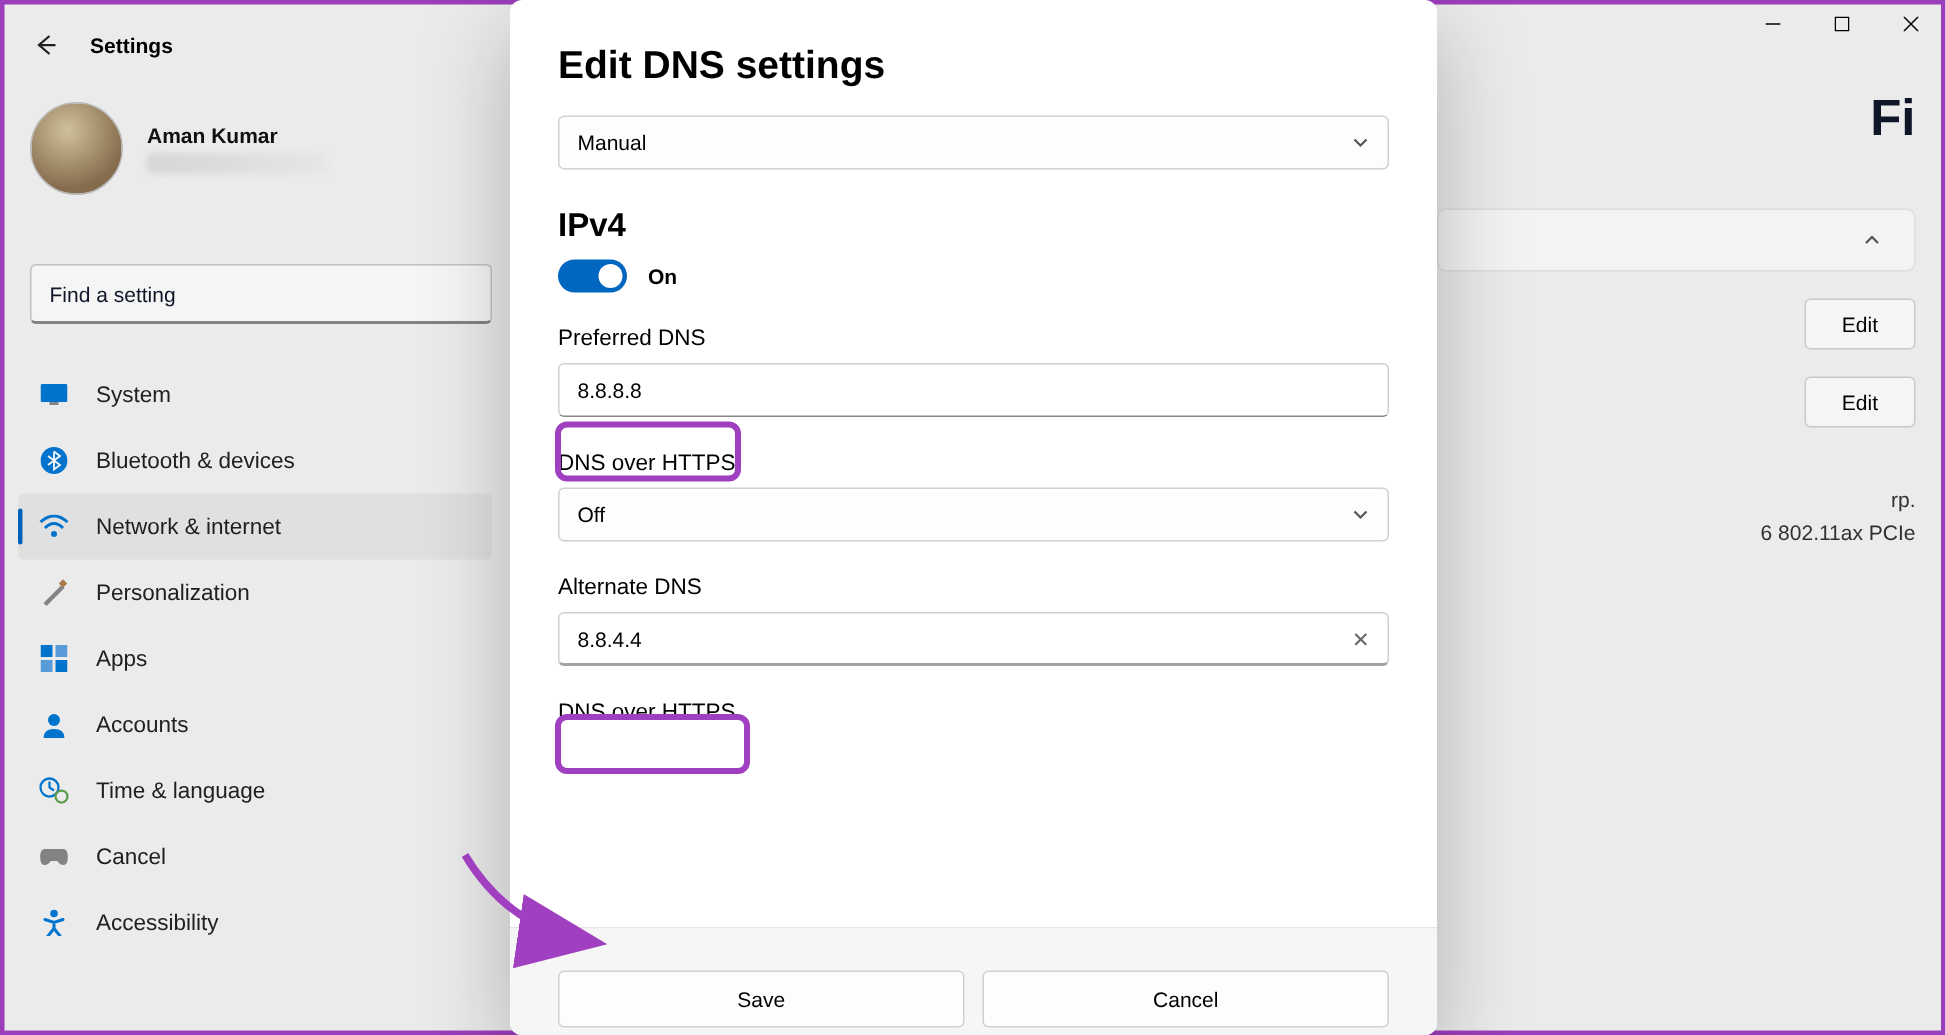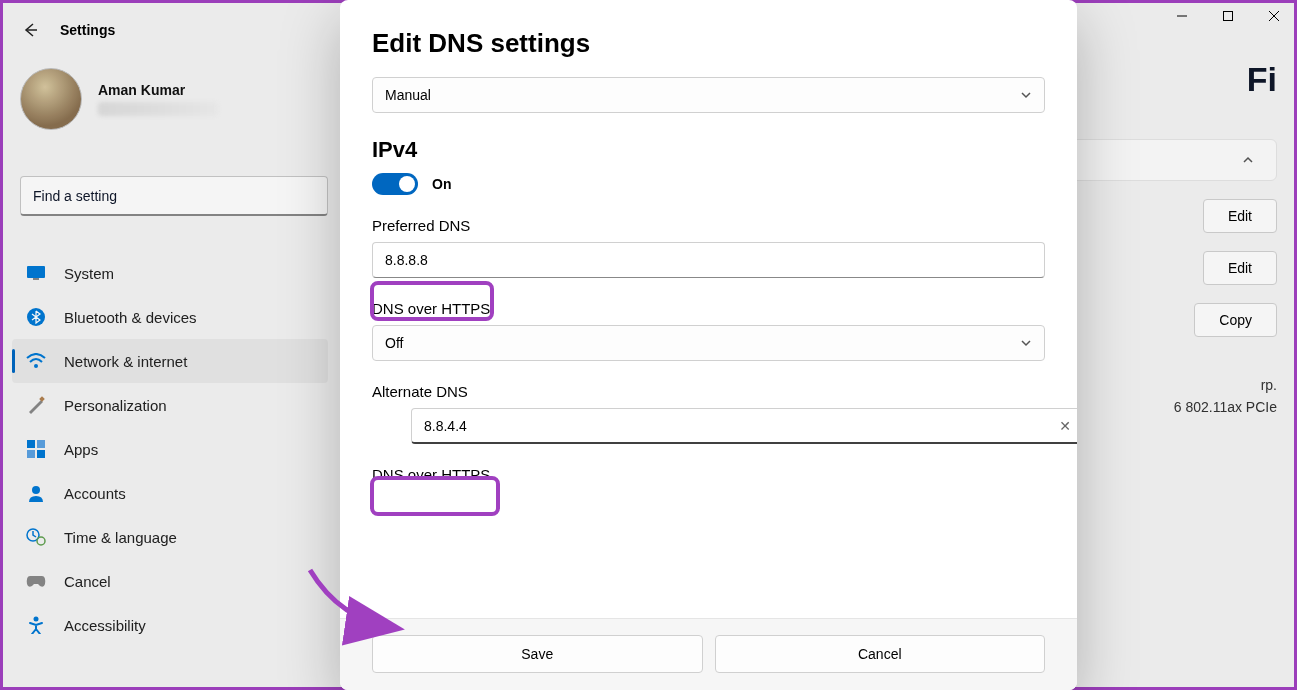--- a/index.html
+++ b/index.html
@@ -20,59 +20,59 @@
 
 .user-block { position: absolute; top: 68px; left: 20px; display: flex; align-items: center; gap: 16px; }
 .avatar { width: 62px; height: 62px; border-radius: 50%; background: radial-gradient(circle at 40% 30%, #d8c8a0, #8a7050 70%); border: 1px solid #c0c0c0; }
 .user-name { font-size: 14px; font-weight: 600; color: #111; }
 .user-sub { width: 120px; height: 14px; background: linear-gradient(90deg, #ddd, #eee); border-radius: 4px; margin-top: 4px; filter: blur(2px); }
 
 
 .search-box { position: absolute; top: 176px; left: 20px; width: 308px; height: 40px; border: 1px solid #c8c8c8; border-bottom: 2px solid #888; border-radius: 4px; background: #fdfdfd; padding: 0 12px; display: flex; align-items: center; color: #0f172a; font-size: 14px; }
 
 
-.sidebar { position: absolute; top: 251px; left: 12px; width: 316px; }
+.sidebar { position: absolute; top: 241px; left: 12px; width: 316px; }
 .sidebar-item { display: flex; align-items: center; gap: 18px; padding: 12px 14px; border-radius: 4px; font-size: 15px; color: #222; cursor: default; }
 .sidebar-item.active { background: #e8e8e8; position: relative; }
 .sidebar-item.active::before { content: ""; position: absolute; left: 0; top: 10px; bottom: 10px; width: 3px; background: #0067c0; border-radius: 2px; }
 .sb-icon { width: 20px; height: 20px; display: flex; align-items: center; justify-content: center; }
 
 
 .bg-panel { position: absolute; top: 60px; left: 958px; right: 20px; }
 .bg-title { font-size: 34px; font-weight: 600; color: #0f172a; text-align: right; }
 .bg-card { margin-top: 40px; background: #fbfbfb; border: 1px solid #e5e5e5; border-radius: 6px; padding: 14px 22px; display: flex; justify-content: flex-end; align-items: center; gap: 20px; }
 .bg-row { margin-top: 18px; display: flex; justify-content: flex-end; align-items: center; gap: 20px; }
 .bg-btn { padding: 8px 24px; background: #fdfdfd; border: 1px solid #d0d0d0; border-radius: 4px; font-size: 14px; cursor: default; }
 .bg-text { font-size: 14px; color: #333; text-align: right; }
 
 
 .overlay { position: absolute; inset: 0; background: rgba(0,0,0,0.03); }
 
 
-.dialog { position: absolute; top: 0; left: 340px; width: 737px; height: 690px; background: #fff; border-radius: 8px; box-shadow: 0 20px 60px rgba(0,0,0,0.25); display: flex; flex-direction: column; }
+.dialog { position: absolute; top: 0; left: 340px; width: 618px; height: 690px; background: #fff; border-radius: 8px; box-shadow: 0 20px 60px rgba(0,0,0,0.25); display: flex; flex-direction: column; }
 .dialog-body { padding: 28px 32px 0 32px; flex: 1; overflow-y: auto; position: relative; }
 .dialog-body::-webkit-scrollbar { width: 4px; }
 .dialog-body::-webkit-scrollbar-thumb { background: #c0c0c0; border-radius: 2px; }
 .dialog-title { font-size: 26px; font-weight: 600; margin-bottom: 18px; }
 .select-box { width: 100%; height: 36px; border: 1px solid #d0d0d0; border-radius: 4px; display: flex; align-items: center; padding: 0 12px; font-size: 14px; background: #fdfdfd; justify-content: space-between; }
 .section-h { font-size: 22px; font-weight: 600; margin-top: 24px; margin-bottom: 10px; }
 .toggle-row { display: flex; align-items: center; gap: 14px; font-weight: bold; }
 .toggle { width: 46px; height: 22px; background: #0067c0; border-radius: 11px; position: relative; }
 .toggle::after { content: ""; position: absolute; right: 3px; top: 3px; width: 16px; height: 16px; background: #fff; border-radius: 50%; }
 .toggle-label { font-size: 14px; }
 .field-label { font-size: 15px; font-weight: 400; margin-top: 22px; margin-bottom: 8px; }
 .text-input { width: 100%; height: 36px; border: 1px solid #d0d0d0; border-bottom: 1px solid #888; border-radius: 4px; padding: 0 12px; font-size: 14px; background: #fff; display: flex; align-items: center; justify-content: space-between; }
-.text-input.focused { border-bottom: 2px solid #404040; margin-left: 39px; }
+.text-input.focused { border-bottom: 2px solid #a3a3a3; }
 .clear-x { color: #666; cursor: default; }
 
 
 .hl { position: absolute; border: 4px solid #a040c0; border-radius: 8px; pointer-events: none; }
 
 
-.dialog-footer { height: 72px; background: #f6f6f6; border-top: 1px solid #e5e5e5; display: flex; gap: 12px; padding: 16px 32px; border-radius: 0 0 8px 8px; }
+.dialog-footer { height: 72px; background: #f6f6f6; border-top: 1px solid #e5e5e5; display: flex; gap: 12px; padding: 28px 32px; border-radius: 0 0 8px 8px; }
 .dlg-btn { flex: 1; height: 38px; border: 1px solid #d0d0d0; border-radius: 4px; background: #fdfdfd; font-size: 14px; display: flex; align-items: center; justify-content: center; cursor: default; }
 
 
 .arrow-anno { position: absolute; left: 300px; top: 560px; pointer-events: none; }
 
 .chevron-down { width: 12px; height: 12px; }
 </style>
 </head>
 <body>
 
@@ -211,23 +211,20 @@
   <div class="bg-card">
     <svg class="chevron-down" viewBox="0 0 12 12">
         <path d="M2 8 L6 4 L10 8" fill="none" stroke="#555" stroke-width="1.5"></path>
       </svg>
   </div>
   <div class="bg-row">
       <button class="bg-btn">Edit</button>
     </div>
   <div class="bg-row">
       <button class="bg-btn">Edit</button>
-    </div>
-  <div class="bg-row">
-      <button class="bg-btn">Copy</button>
     </div>
   <div class="bg-row" style="margin-top:40px;margin-left:20px;">
       <span class="bg-text">rp.</span>
     </div>
   <div class="bg-row" style="margin-top:6px;">
       <span class="bg-text">6 802.11ax PCIe</span>
     </div>
 </div>
 
 <div class="overlay"></div>

